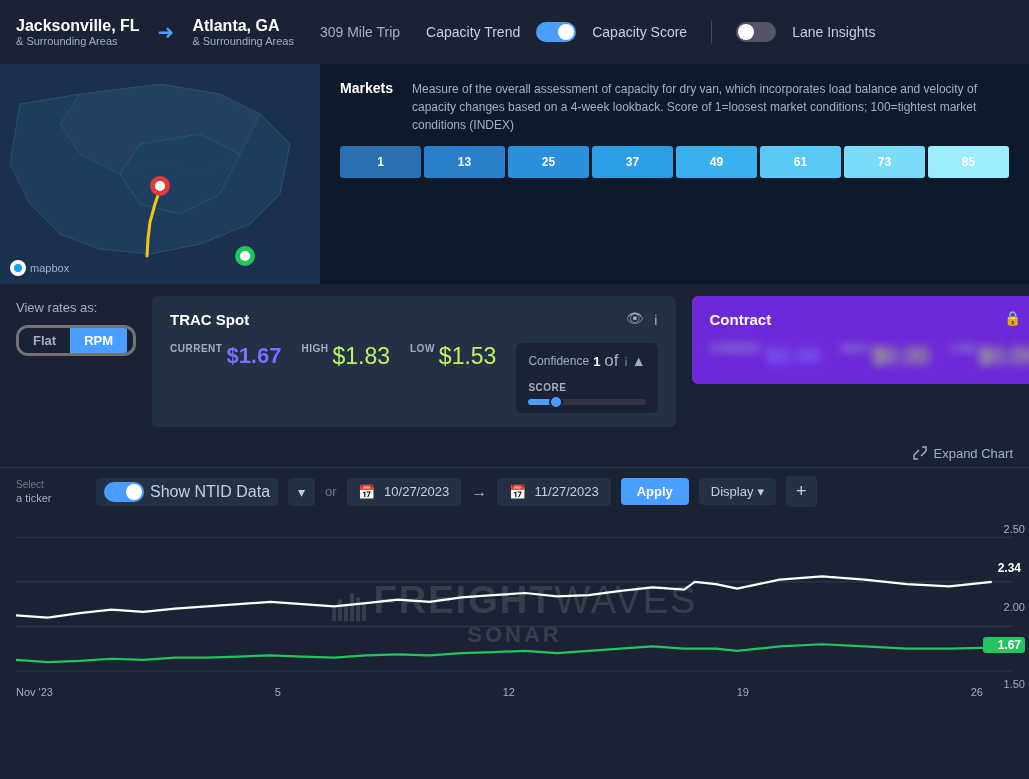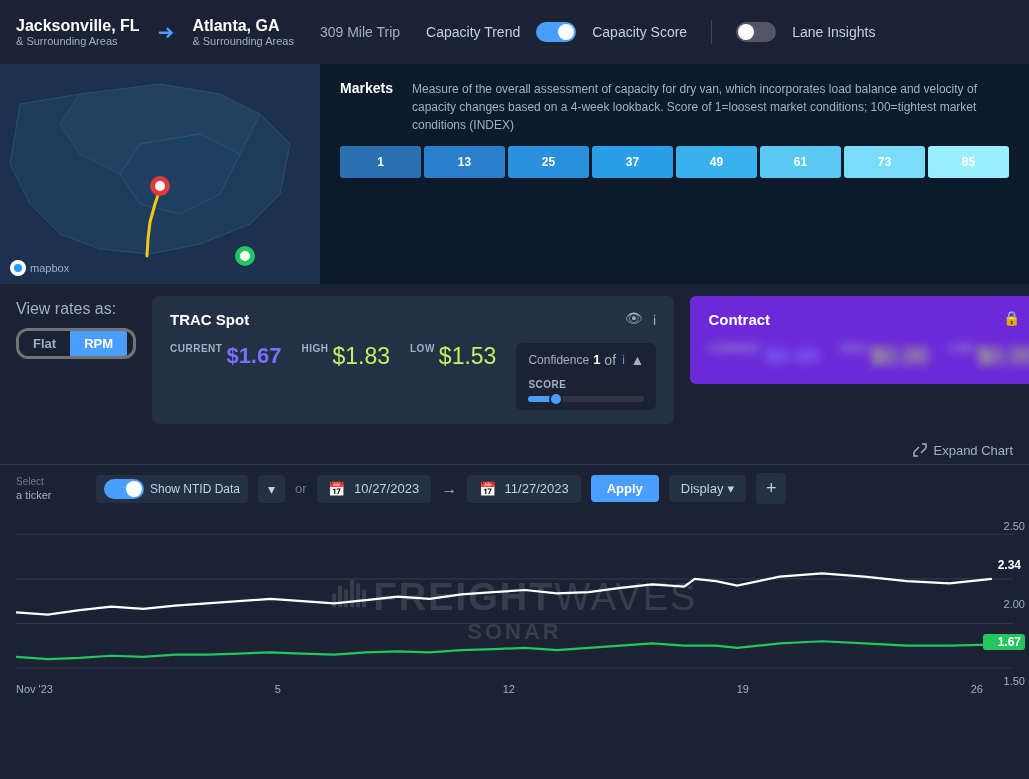--- a/index.html
+++ b/index.html
@@ -160,21 +160,21 @@
       min-height: 130px;
     }
     .view-rates {
       display: flex;
       flex-direction: column;
       gap: 10px;
       min-width: 120px;
       padding-top: 4px;
     }
     .view-rates-label {
-      font-size: 16px;
+      font-size: 13px;
       color: #a0b0c8;
     }
     .rate-toggle-group {
       display: flex;
       border: 3px solid #737373;
       border-radius: 12px;
       overflow: hidden;
     }
     .rate-btn {
       padding: 5px 14px;
@@ -261,21 +261,21 @@
     .confidence-title {
       font-size: 12px;
       color: #a0b0c8;
     }
     .confidence-score {
       font-size: 13px;
       font-weight: 700;
       color: #fff;
     }
     .confidence-of {
-      font-size: 14px;
+      font-size: 17px;
       color: #a0b0c8;
       text-align: right;
     }
     .confidence-info {
       color: #4a9eff;
       font-size: 12px;
       margin-left: 2px;
     }
     .confidence-chevron {
       margin-left: auto;
@@ -362,21 +362,21 @@
     }
     .ntid-toggle {
       display: flex;
       align-items: center;
       gap: 6px;
       padding: 4px 8px;
       background: #243044;
       border-radius: 4px;
     }
     .ntid-label {
-      font-size: 12px;
+      font-size: 16px;
       color: #c0d0e8;
     }
     .dropdown-btn {
       background: #243044;
       border: none;
       border-radius: 4px;
       padding: 6px 10px;
       color: #c0d0e8;
       font-size: 14px;
       cursor: pointer;
@@ -728,21 +728,21 @@
   <button class="display-btn">
     <span>Display</span>
     <span>▾</span>
   </button>
   <button class="plus-btn">+</button>
 </div>
 
 <div class="chart-area">
   
   <div class="fw-watermark">
-    <div style="display:flex; align-items:flex-start; gap:6px;">
+    <div style="display:flex; align-items:flex-end; gap:6px;">
       <svg width="36" height="32" viewBox="0 0 36 32">
         <rect x="0" y="18" width="4" height="14" fill="#fff"></rect>
         <rect x="6" y="10" width="4" height="22" fill="#fff"></rect>
         <rect x="12" y="14" width="4" height="18" fill="#fff"></rect>
         <rect x="18" y="4" width="4" height="28" fill="#fff"></rect>
         <rect x="24" y="8" width="4" height="24" fill="#fff"></rect>
         <rect x="30" y="14" width="4" height="18" fill="#fff"></rect>
       </svg>
       <span class="fw-text1">FREIGHT<span style="font-weight:400">WAVES</span></span>
     </div>

